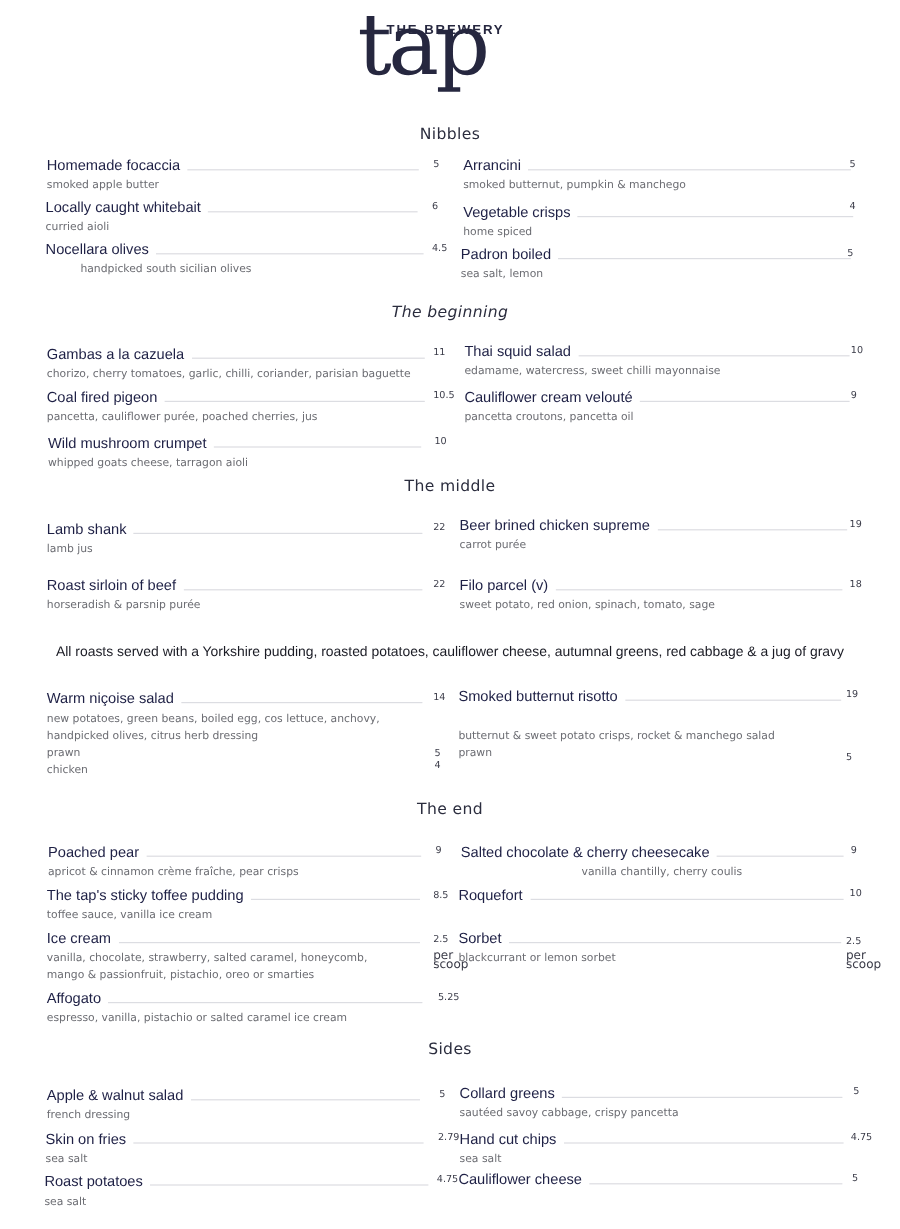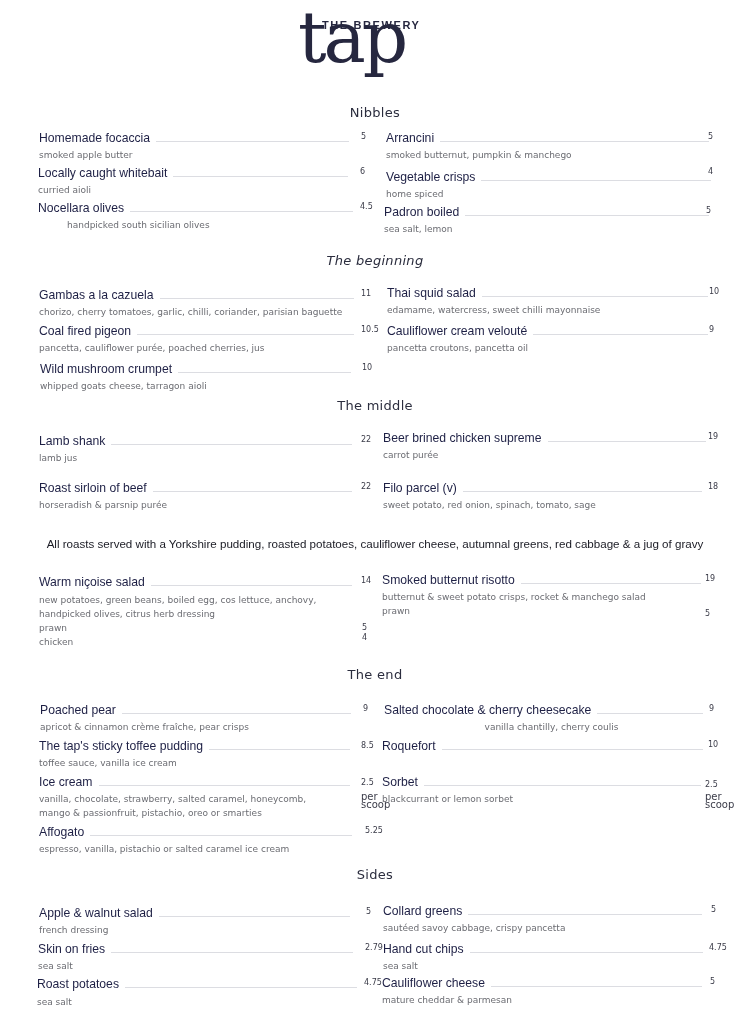--- a/index.html
+++ b/index.html
@@ -178,21 +178,21 @@
   <div class="extra"><span>prawn</span><span class="xprice" style="left:323px; top:0;">5</span></div>
   <div class="extra"><span>chicken</span><span class="xprice" style="left:323px; top:-4px;">4</span></div>
 </div>
 
 <div class="item" style="left:382px; top:573px; width:335px;">
   <div class="row">
       <span class="name">Smoked butternut risotto</span>
       <span class="leader" style="margin-right:16px;"></span>
       <span class="price" style="left:323px;">19</span>
     </div>
-  <div class="desc" style="margin-top:1px;">butternut &amp; sweet potato crisps, rocket &amp; manchego salad</div>
+  <div class="desc" style="margin-top:18px;">butternut &amp; sweet potato crisps, rocket &amp; manchego salad</div>
   <div class="extra"><span>prawn</span><span class="xprice" style="left:323px; top:3px;">5</span></div>
 </div>
 
 <div class="section-title" style="top:667px;">The end</div>
 
 <div class="item" style="left:40px; top:703px; width:335px;">
   <div class="row">
       <span class="name">Poached pear</span>
       <span class="leader" style="margin-right:24px;"></span>
       <span class="price" style="left:323px;">9</span>
@@ -299,14 +299,13 @@
       <span class="price" style="left:326px;">4.75</span>
     </div>
   <div class="desc" style="margin-top:1px;">sea salt</div>
 </div>
 <div class="item" style="left:382px; top:976px; width:340px;">
   <div class="row">
       <span class="name">Cauliflower cheese</span>
       <span class="leader" style="margin-right:20px;"></span>
       <span class="price" style="left:328px;">5</span>
     </div>
-  <div class="desc" style="margin-top:1px;">mature cheddar &amp; parmesan</div>
 </div>
 
 </body></html>

